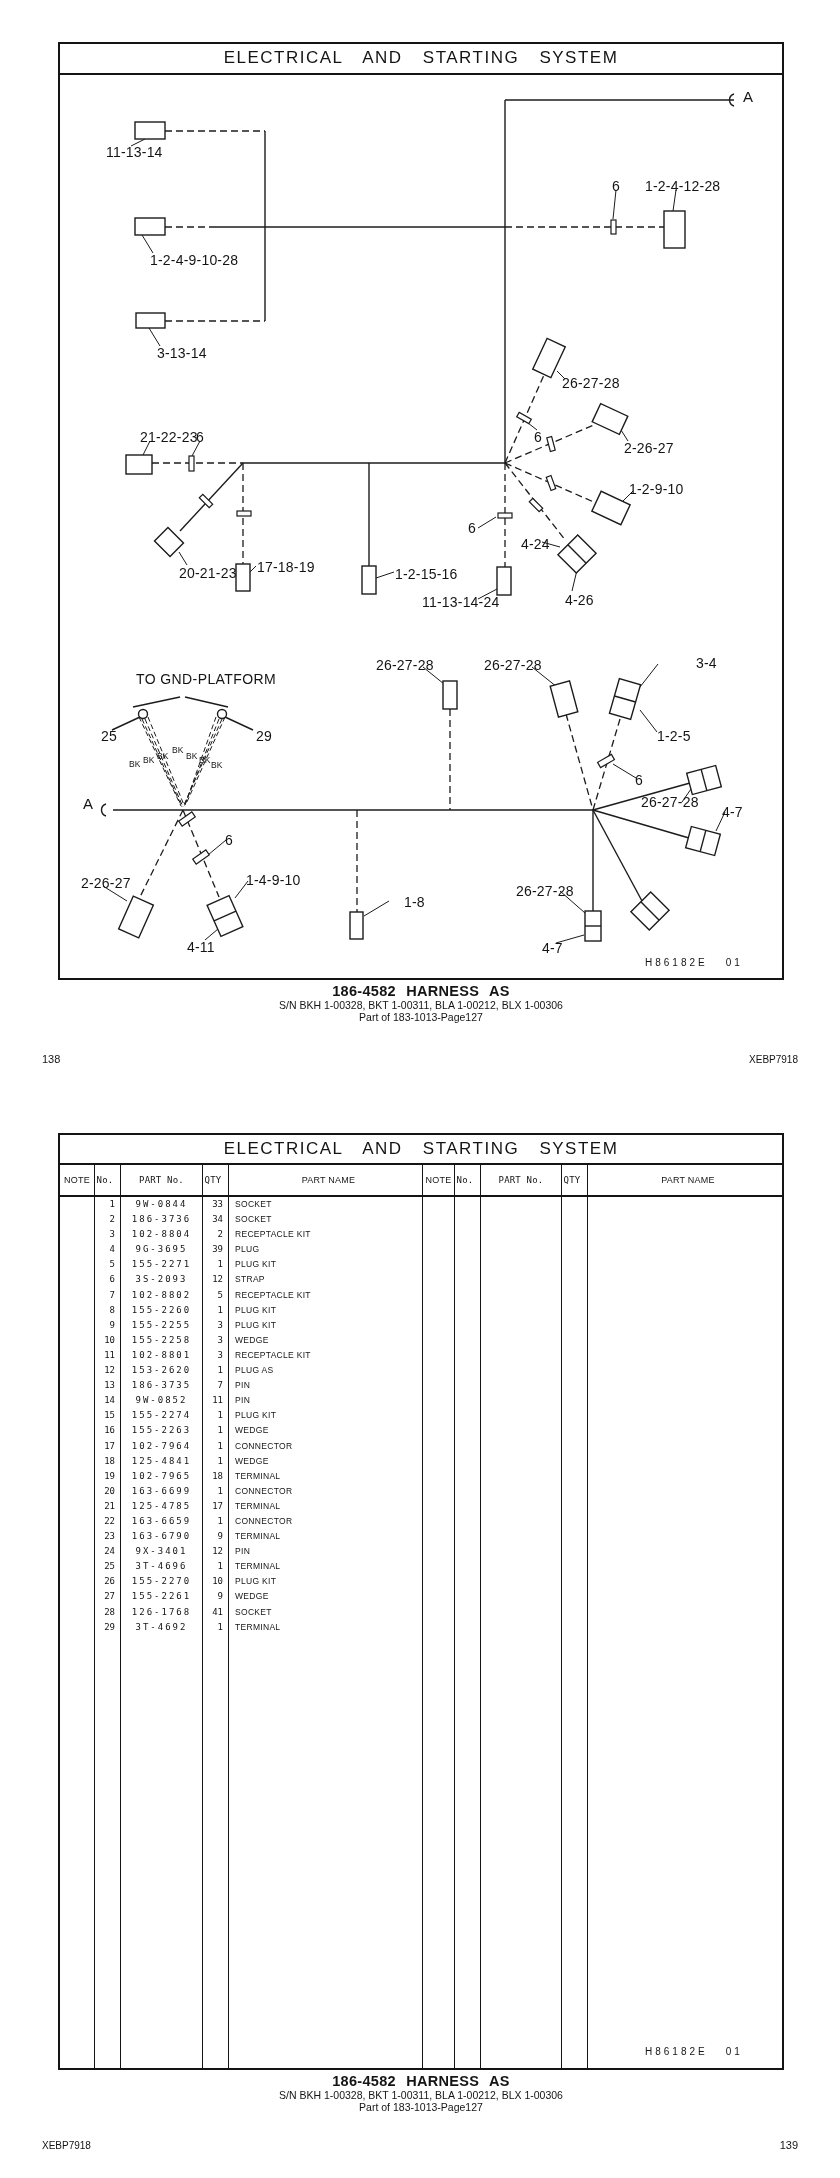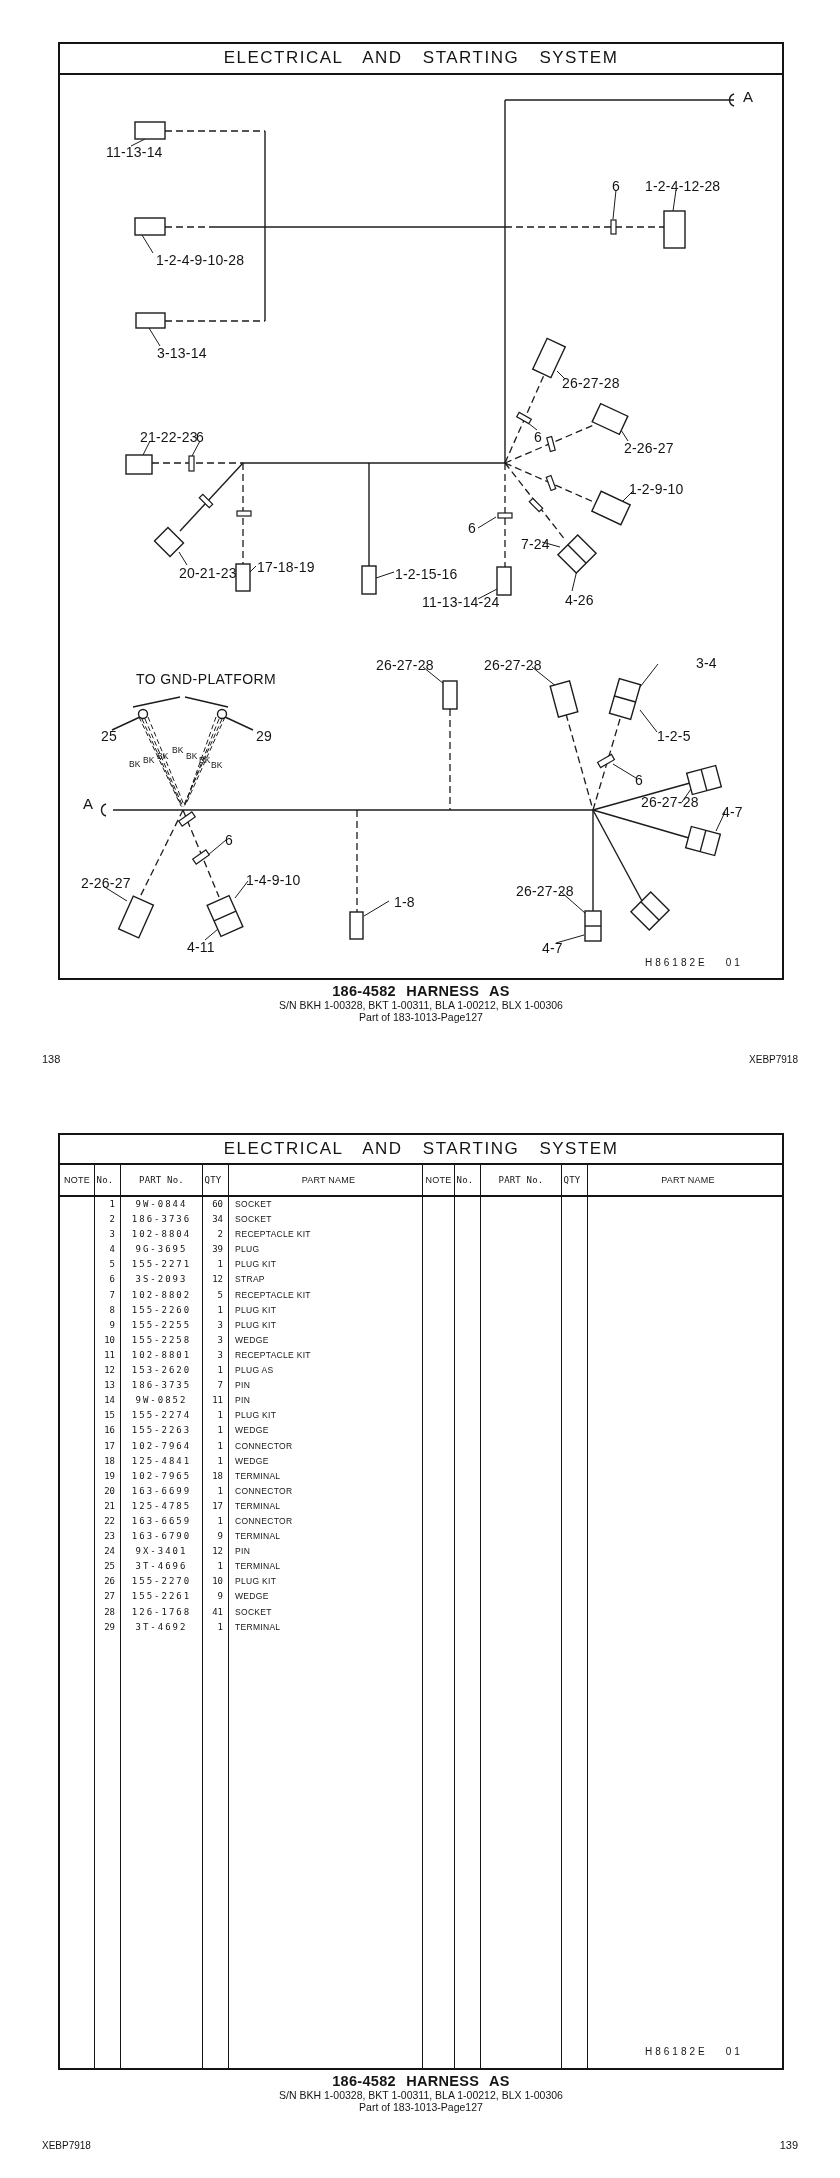--- a/index.html
+++ b/index.html
@@ -218,36 +218,36 @@
           <rect x="193" y="854" width="16" height="6"></rect>
         </g>
       <g transform="rotate(-30 606 761)">
           <rect x="598" y="758" width="16" height="6"></rect>
         </g>
     </g>
   </svg>
 
   <div>
     <span class="dlabel" style="left:106px;top:144px;">11-13-14</span>
-    <span class="dlabel" style="left:156px;top:252px;">1-2-4-9-10-28</span>
+    <span class="dlabel" style="left:150px;top:252px;">1-2-4-9-10-28</span>
     <span class="dlabel" style="left:157px;top:345px;">3-13-14</span>
     <span class="dlabel" style="left:612px;top:178px;">6</span>
     <span class="dlabel" style="left:645px;top:178px;">1-2-4-12-28</span>
     <span class="dlabel big" style="left:743px;top:88px;">A</span>
     <span class="dlabel" style="left:562px;top:375px;">26-27-28</span>
     <span class="dlabel" style="left:534px;top:429px;">6</span>
     <span class="dlabel" style="left:624px;top:440px;">2-26-27</span>
     <span class="dlabel" style="left:629px;top:481px;">1-2-9-10</span>
     <span class="dlabel" style="left:140px;top:429px;">21-22-23</span>
     <span class="dlabel" style="left:196px;top:429px;">6</span>
     <span class="dlabel" style="left:179px;top:565px;">20-21-23</span>
     <span class="dlabel" style="left:257px;top:559px;">17-18-19</span>
     <span class="dlabel" style="left:395px;top:566px;">1-2-15-16</span>
     <span class="dlabel" style="left:468px;top:520px;">6</span>
-    <span class="dlabel" style="left:521px;top:536px;">7-24</span>
+    <span class="dlabel" style="left:521px;top:536px;">4-24</span>
     <span class="dlabel" style="left:565px;top:592px;">4-26</span>
     <span class="dlabel" style="left:422px;top:594px;">11-13-14-24</span>
     <span class="dlabel" style="left:136px;top:671px;letter-spacing:0.4px;">TO GND-PLATFORM</span>
     <span class="dlabel" style="left:101px;top:728px;">25</span>
     <span class="dlabel" style="left:256px;top:728px;">29</span>
     <span class="dlabel small" style="left:129px;top:759px;">BK</span>
     <span class="dlabel small" style="left:143px;top:755px;">BK</span>
     <span class="dlabel small" style="left:157px;top:751px;">BK</span>
     <span class="dlabel small" style="left:172px;top:745px;">BK</span>
     <span class="dlabel small" style="left:186px;top:751px;">BK</span>
@@ -260,21 +260,21 @@
     <span class="dlabel" style="left:657px;top:728px;">1-2-5</span>
     <span class="dlabel" style="left:635px;top:772px;">6</span>
     <span class="dlabel" style="left:641px;top:794px;">26-27-28</span>
     <span class="dlabel" style="left:722px;top:804px;">4-7</span>
     <span class="dlabel" style="left:516px;top:883px;">26-27-28</span>
     <span class="dlabel" style="left:542px;top:940px;">4-7</span>
     <span class="dlabel" style="left:81px;top:875px;">2-26-27</span>
     <span class="dlabel" style="left:225px;top:832px;">6</span>
     <span class="dlabel" style="left:246px;top:872px;">1-4-9-10</span>
     <span class="dlabel" style="left:187px;top:939px;">4-11</span>
-    <span class="dlabel" style="left:394px;top:894px;">1-8</span>
+    <span class="dlabel" style="left:404px;top:894px;">1-8</span>
   </div>
 
   <div class="plate" style="left:645px;top:957px;">
     <span>H86182E</span>
     <span>01</span>
   </div>
 
   <div class="caption" style="top:983px;">
     <div class="cap-title">186-4582  HARNESS AS</div>
     <div class="cap-line">S/N BKH 1-00328, BKT 1-00311, BLA 1-00212, BLX 1-00306</div>
@@ -293,21 +293,21 @@
         <div class="cell c-qty hdr">QTY</div>
         <div class="cell c-name hdr">PART NAME</div>
         <div class="cell c-note hdr">NOTE</div>
         <div class="cell c-no hdr">No.</div>
         <div class="cell c-part hdr">PART No.</div>
         <div class="cell c-qty hdr">QTY</div>
         <div class="cell c-name last hdr">PART NAME</div>
         <div class="cell c-note"></div>
         <div class="cell c-no">1</div>
         <div class="cell c-part">9W-0844</div>
-        <div class="cell c-qty">60</div>
+        <div class="cell c-qty">33</div>
         <div class="cell c-name">SOCKET</div>
         <div class="cell c-note"></div>
         <div class="cell c-no"></div>
         <div class="cell c-part"></div>
         <div class="cell c-qty"></div>
         <div class="cell c-name last"></div>
         <div class="cell c-note"></div>
         <div class="cell c-no">2</div>
         <div class="cell c-part">186-3736</div>
         <div class="cell c-qty">34</div>

